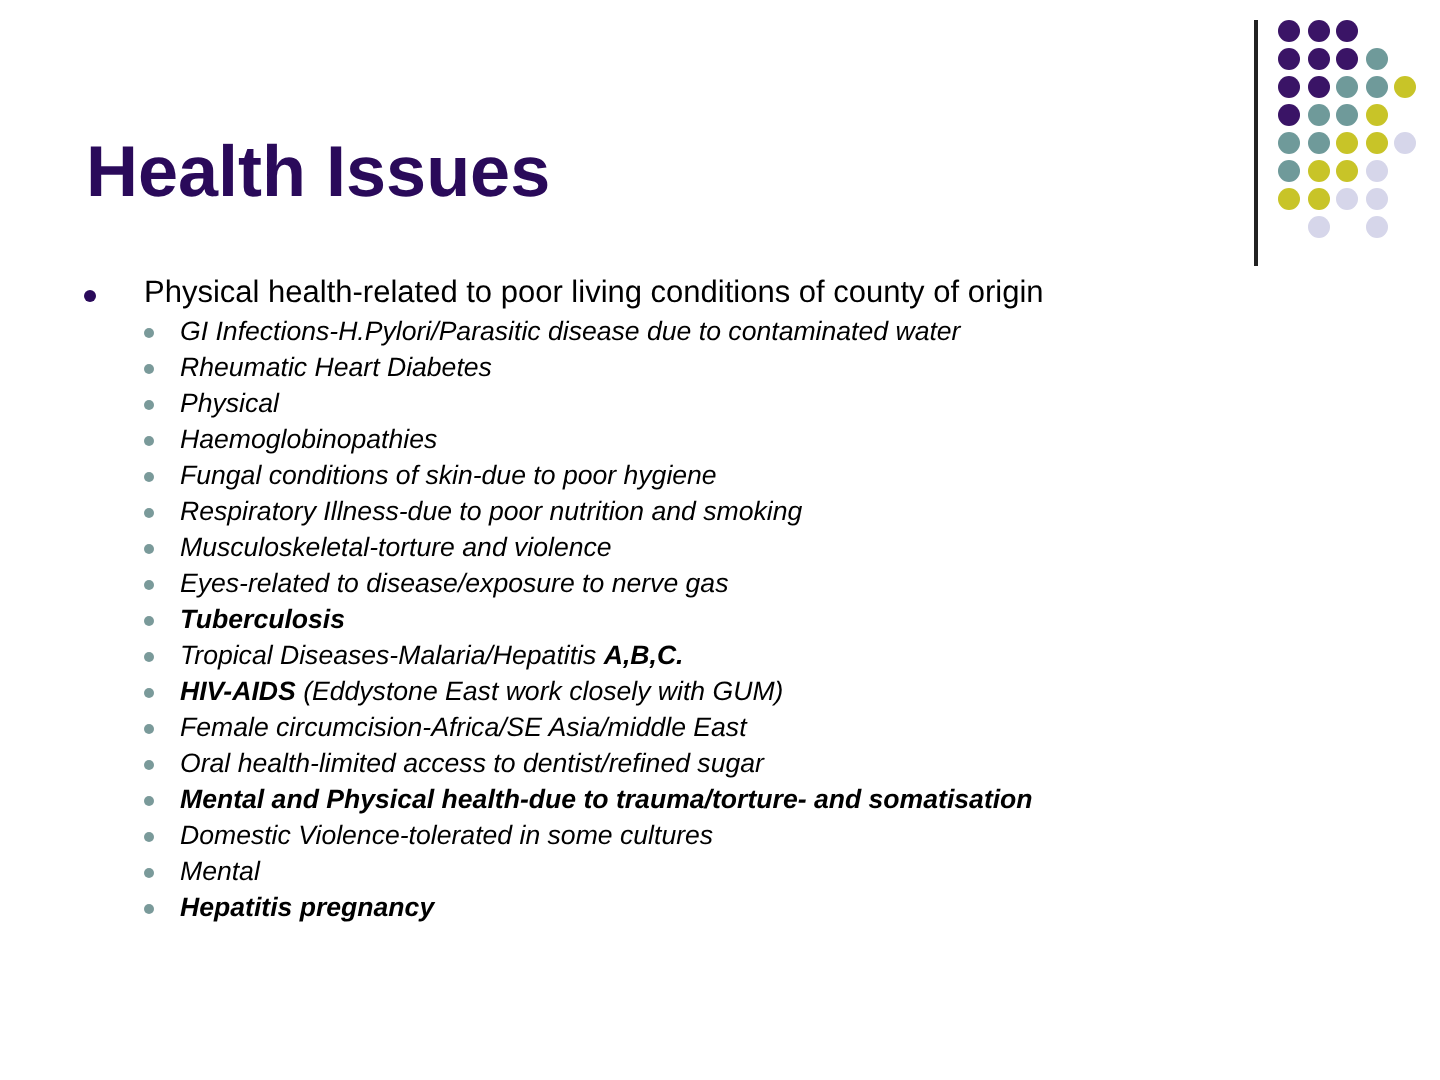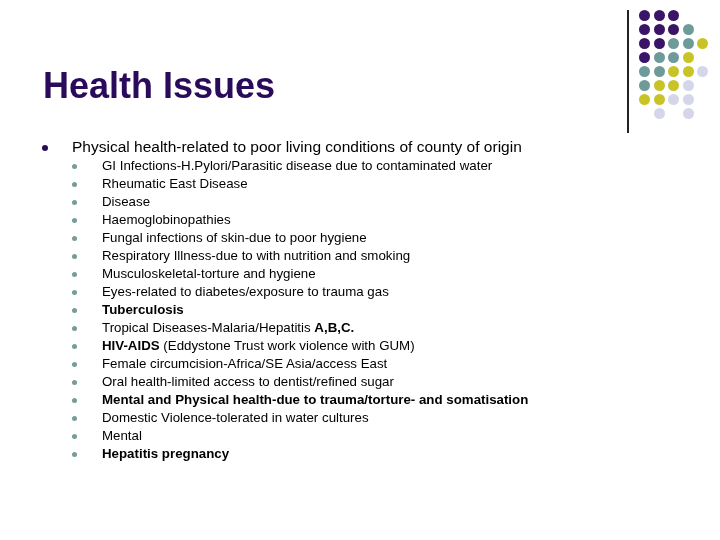--- a/index.html
+++ b/index.html
@@ -8,21 +8,21 @@
   .title { position:absolute; left:43px; top:64px; font-size:36px; font-weight:bold; color:#2a0a5a; letter-spacing:0px; line-height:44px; margin:0; }
   .divider { position:absolute; left:627px; top:10px; width:1.5px; height:123px; background:#222; }
   .dots { position:absolute; left:637px; top:8px; width:80px; height:120px; }
   .dot { position:absolute; width:11px; height:11px; border-radius:50%; }
   .level1 { position:absolute; left:42px; top:137px; font-size:15.5px; color:#000; line-height:19px; }
   .level1 .bullet { position:absolute; left:0; top:8px; width:6px; height:6px; border-radius:50%; background:#2a0a5a; }
   .level1 .text { position:absolute; left:30px; top:0; white-space:nowrap; }
   .sublist { position:absolute; left:72px; top:157px; margin:0; padding:0; list-style:none; }
   .sublist li { position:relative; height:18px; line-height:18px; font-size:13.3px; color:#000; white-space:nowrap; }
   .sublist .sb { position:absolute; left:0; top:7px; width:5px; height:5px; border-radius:50%; background:#7a9a9a; }
-  .sublist .st { position:absolute; left:30px; top:0; }
+  .sublist .st { position:absolute; left:18px; top:0;font-style:italic; }
   .b { font-weight:bold; }
 </style>
 </head>
 <body>
 
 <div class="slide">
   <div class="divider"></div>
   <div class="dots" id="dots">
       <div class="dot" style="left: 2px; top: 2px; background: rgb(58, 20, 102);"></div>
       <div class="dot" style="left: 16.5px; top: 2px; background: rgb(58, 20, 102);"></div>
@@ -64,73 +64,73 @@
     <span class="text">Physical health-related to poor living conditions of county of origin</span>
   </div>
 
   <ul class="sublist" id="sublist">
       <li>
         <span class="sb"></span>
         <span class="st"><span>GI Infections-H.Pylori/Parasitic disease due to contaminated water</span></span>
       </li>
       <li>
         <span class="sb"></span>
-        <span class="st"><span>Rheumatic East Disease</span></span>
+        <span class="st"><span>Rheumatic Heart Diabetes</span></span>
       </li>
       <li>
         <span class="sb"></span>
-        <span class="st"><span>Disease</span></span>
+        <span class="st"><span>Physical</span></span>
       </li>
       <li>
         <span class="sb"></span>
         <span class="st"><span>Haemoglobinopathies</span></span>
       </li>
       <li>
         <span class="sb"></span>
-        <span class="st"><span>Fungal infections of skin-due to poor hygiene</span></span>
+        <span class="st"><span>Fungal conditions of skin-due to poor hygiene</span></span>
       </li>
       <li>
         <span class="sb"></span>
-        <span class="st"><span>Respiratory Illness-due to with nutrition and smoking</span></span>
+        <span class="st"><span>Respiratory Illness-due to poor nutrition and smoking</span></span>
       </li>
       <li>
         <span class="sb"></span>
-        <span class="st"><span>Musculoskeletal-torture and hygiene</span></span>
+        <span class="st"><span>Musculoskeletal-torture and violence</span></span>
       </li>
       <li>
         <span class="sb"></span>
-        <span class="st"><span>Eyes-related to diabetes/exposure to trauma gas</span></span>
+        <span class="st"><span>Eyes-related to disease/exposure to nerve gas</span></span>
       </li>
       <li>
         <span class="sb"></span>
         <span class="st"><span class="b">Tuberculosis</span></span>
       </li>
       <li>
         <span class="sb"></span>
         <span class="st"><span>Tropical Diseases-Malaria/Hepatitis </span><span class="b">A,B,C.</span></span>
       </li>
       <li>
         <span class="sb"></span>
-        <span class="st"><span class="b">HIV-AIDS</span><span> (Eddystone Trust work violence with GUM)</span></span>
+        <span class="st"><span class="b">HIV-AIDS</span><span> (Eddystone East work closely with GUM)</span></span>
       </li>
       <li>
         <span class="sb"></span>
-        <span class="st"><span>Female circumcision-Africa/SE Asia/access East</span></span>
+        <span class="st"><span>Female circumcision-Africa/SE Asia/middle East</span></span>
       </li>
       <li>
         <span class="sb"></span>
         <span class="st"><span>Oral health-limited access to dentist/refined sugar</span></span>
       </li>
       <li>
         <span class="sb"></span>
         <span class="st"><span class="b">Mental and Physical health-due to trauma/torture- and somatisation</span></span>
       </li>
       <li>
         <span class="sb"></span>
-        <span class="st"><span>Domestic Violence-tolerated in water cultures</span></span>
+        <span class="st"><span>Domestic Violence-tolerated in some cultures</span></span>
       </li>
       <li>
         <span class="sb"></span>
         <span class="st"><span>Mental</span></span>
       </li>
       <li>
         <span class="sb"></span>
         <span class="st"><span class="b">Hepatitis pregnancy</span></span>
       </li>
     </ul>

